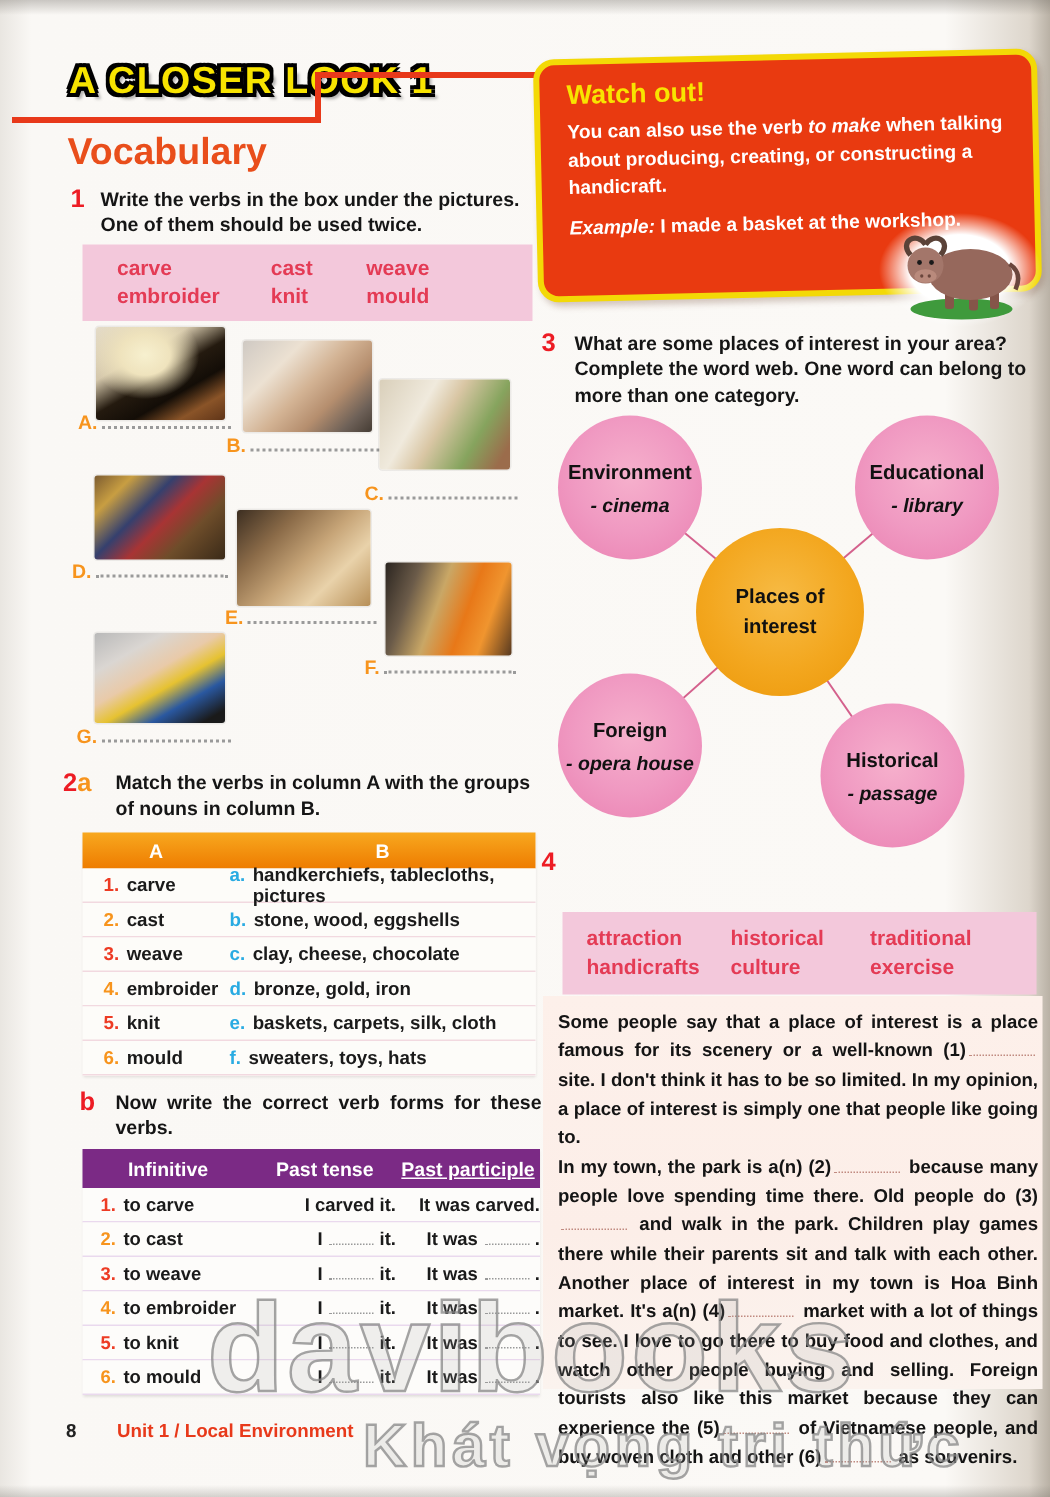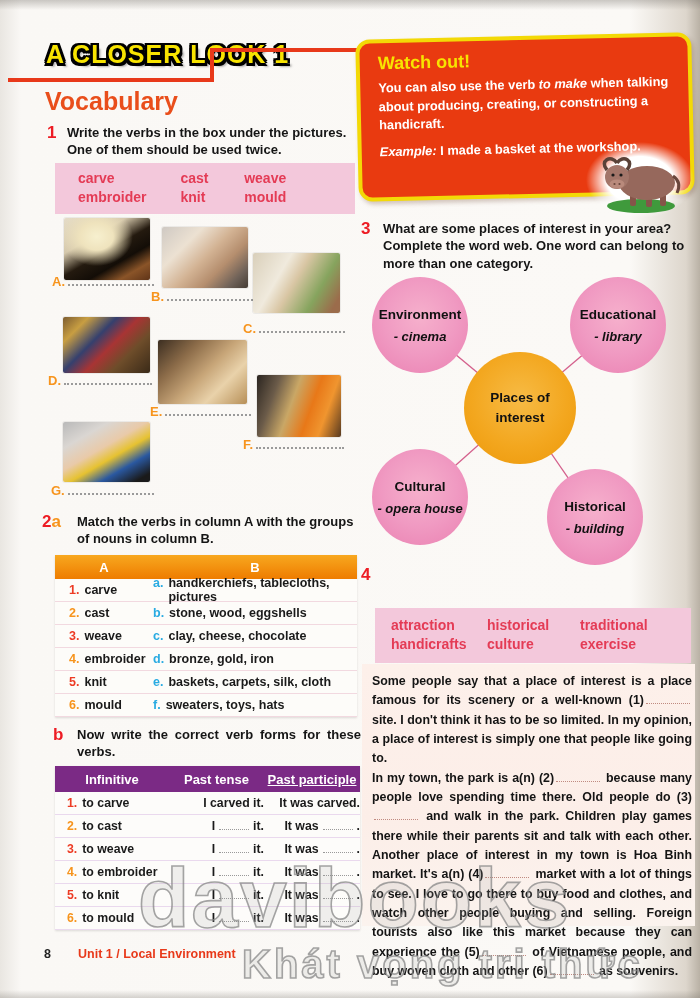--- a/index.html
+++ b/index.html
@@ -323,26 +323,26 @@
         <div class="exm">- cinema</div>
     </div>
     <div class="node" style="left:210px; top:7px; width:96px; height:96px;">
       <div class="ttl">Educational</div>
         <div class="exm">- library</div>
     </div>
     <div class="node node-center" style="left:104px; top:82px; width:112px; height:112px;">
       <div class="ttl"><span>Places of</span><br><span>interest</span></div>
     </div>
     <div class="node" style="left:12px; top:179px; width:96px; height:96px;">
-      <div class="ttl">Cultural</div>
+      <div class="ttl">Foreign</div>
         <div class="exm">- opera house</div>
     </div>
     <div class="node" style="left:187px; top:199px; width:96px; height:96px;">
       <div class="ttl">Historical</div>
-        <div class="exm">- building</div>
+        <div class="exm">- passage</div>
     </div>
   </div>
 
   <div class="ex-num" style="left:361px; top:565px;">4</div>
 
   <div class="wordbox wb4">
     <span>attraction</span>
     <span>historical</span>
     <span>traditional</span>
     <span>handicrafts</span>

